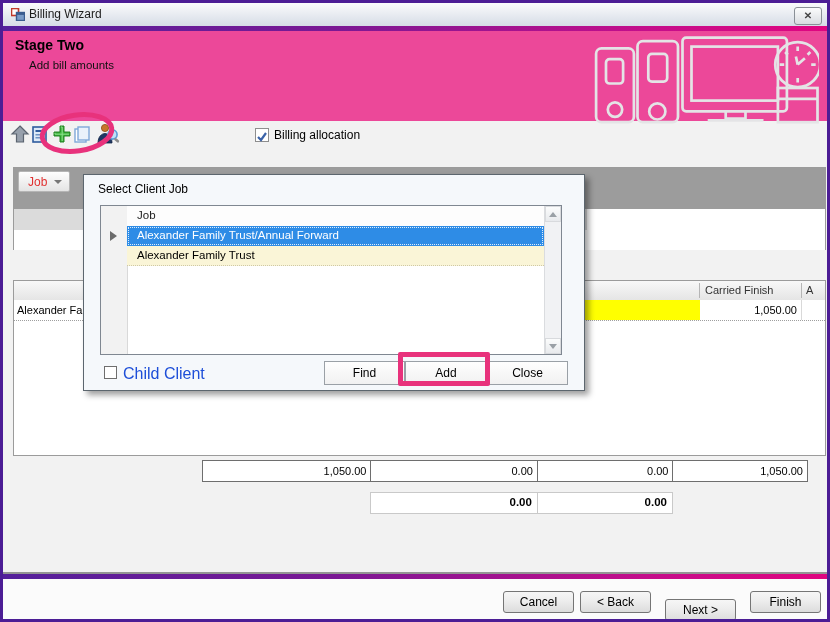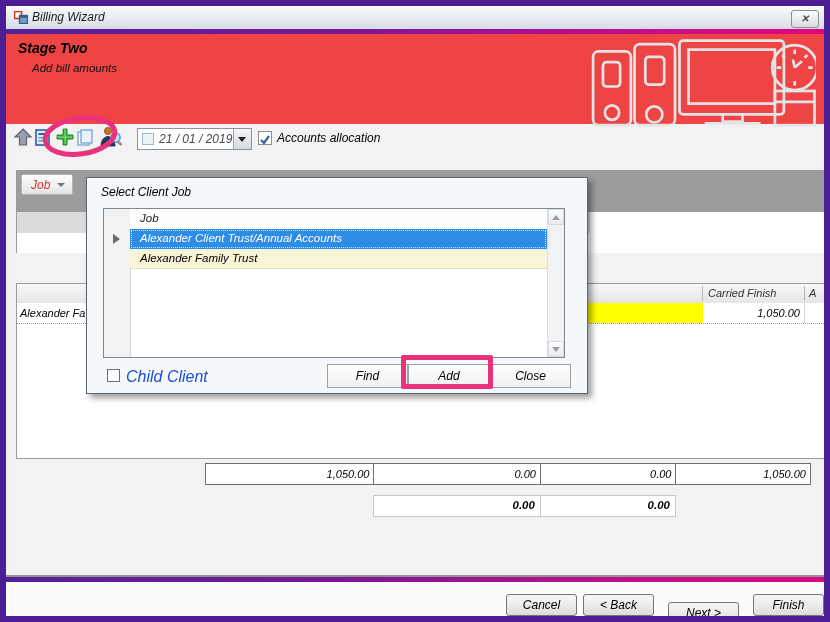--- a/index.html
+++ b/index.html
@@ -1,24 +1,24 @@
 <!DOCTYPE html>
 <html><head>
 <meta charset="utf-8">
 <style>
   html,body{margin:0;padding:0;background:#d8d8d8;font-family:"Liberation Sans",sans-serif;}
-  .window{position:relative;width:830px;height:622px;background:#F2F2F2;border:6px solid #4c1d95;box-sizing:border-box;overflow:hidden;font-style:italic;}
+  .window{position:relative;width:830px;height:622px;background:#F2F2F2;border:3px solid #4c1d95;box-sizing:border-box;overflow:hidden;}
   
   .titlebar{position:absolute;left:0;top:0;right:0;height:23px;background:linear-gradient(#FAFBFC,#D6DCE6);border-bottom:1px solid #c2c7d0;}
   .title-text{position:absolute;left:26px;top:4px;font-size:12px;color:#1c1c1c;}
   .title-icon{position:absolute;left:8px;top:5px;width:14px;height:13px;}
   .close-btn{position:absolute;right:5px;top:4px;width:26px;height:16px;border:1px solid #8a9097;border-radius:3px;background:linear-gradient(#FBFCFC,#D9DCE1);font-size:10px;font-weight:bold;color:#444;text-align:center;line-height:15px;cursor:default;}
   .accent-top{position:absolute;left:0;top:23px;right:0;height:5px;background:linear-gradient(90deg,#54209B 0%,#7A1894 40%,#C40E8B 78%,#E00580 100%);}
   
-  .header-area{position:absolute;left:0;top:28px;right:0;height:90px;background:#ef4444;}
+  .header-area{position:absolute;left:0;top:28px;right:0;height:90px;background:#ec4899;}
   .stage-title{position:absolute;left:12px;top:6px;font-size:14px;font-weight:bold;color:#000;}
   .stage-subtitle{position:absolute;left:26px;top:28px;font-size:11.5px;color:#111;}
   .watermark{position:absolute;right:8px;top:3px;}
   
   .tool-icon{position:absolute;cursor:pointer;}
   .datepicker{position:absolute;left:131px;top:122px;width:115px;height:22px;background:#fff;border:1px solid #8B959E;box-sizing:border-box;}
   .dp-check{position:absolute;left:4px;top:4px;width:12px;height:12px;background:#EAF2FA;border:1px solid #9FB8CC;box-sizing:border-box;}
   .dp-text{position:absolute;left:21px;top:3px;font-size:12px;color:#4a4a4a;}
   .dp-drop{position:absolute;right:0;top:0;bottom:0;width:17px;background:linear-gradient(#F4F5F7,#D6DAE0);border-left:1px solid #9AA0A6;}
   .dp-drop .tri{position:absolute;left:4px;top:8px;width:0;height:0;border-left:4px solid transparent;border-right:4px solid transparent;border-top:5px solid #222;}
@@ -134,34 +134,27 @@
     <rect x="1" y="3" width="11" height="13" fill="#fff" stroke="#7FA8D9" stroke-width="1.4"></rect>
     <rect x="4" y="1" width="11" height="13" fill="#EAF2FB" stroke="#7FA8D9" stroke-width="1.4"></rect>
   </svg>
   <svg class="tool-icon" style="left:93px;top:120px;" width="24" height="22" viewBox="0 0 24 22">
     <circle cx="9" cy="5" r="3.6" fill="#C8762B" stroke="#8A4E15" stroke-width="0.8"></circle>
     <path d="M2 20 c0-6 3.5-9.5 7-9.5 s7 3.5 7 9.5 z" fill="#1F3864" stroke="#122345" stroke-width="0.8"></path>
     <circle cx="16.5" cy="11.5" r="4.6" fill="#BFE0F7" stroke="#5B9BD5" stroke-width="1.6"></circle>
     <rect x="19.4" y="14.6" width="5.5" height="2.6" rx="1.2" transform="rotate(40 19.4 14.6)" fill="#8C8C8C"></rect>
   </svg>
 
-  <div class="datepicker">
-    <div class="dp-check"></div>
-    <span class="dp-text">21 / 01 / 2019</span>
-    <div class="dp-drop">
-        <div class="tri"></div>
-      </div>
-  </div>
 
   <div class="prorata-check">
     <svg width="12" height="12" viewBox="0 0 12 12">
         <path d="M2 6 L5 9 L10 2" stroke="#3A62A8" stroke-width="2.2" fill="none"></path>
       </svg>
   </div>
-  <span class="prorata-label">Accounts allocation</span>
+  <span class="prorata-label">Billing allocation</span>
 
   <div class="upper-grid">
     <div class="ug-band">
       <div class="job-btn">
         <span class="lbl">Job</span>
         <div class="tri"></div>
       </div>
     </div>
     <div class="ug-colheader">
       <div class="graycell"></div>
@@ -207,21 +200,21 @@
 
   <div class="dialog">
     <div class="dlg-title">Select Client Job</div>
     <div class="dlg-list">
       <div class="dl-selcol"></div>
       <div class="dl-rowptr"></div>
       <div class="dl-header">
         <span class="lbl">Job</span>
       </div>
       <div class="dl-row1">
-        <span class="lbl">Alexander Client Trust/Annual Accounts</span>
+        <span class="lbl">Alexander Family Trust/Annual Forward</span>
       </div>
       <div class="dl-row2">
         <span class="lbl">Alexander Family Trust</span>
       </div>
       <div class="dl-scroll">
         <div class="dl-sbtn" style="top:0;">
             <div class="tri-up"></div>
           </div>
         <div class="dl-sbtn" style="bottom:0;">
             <div class="tri-dn"></div>

